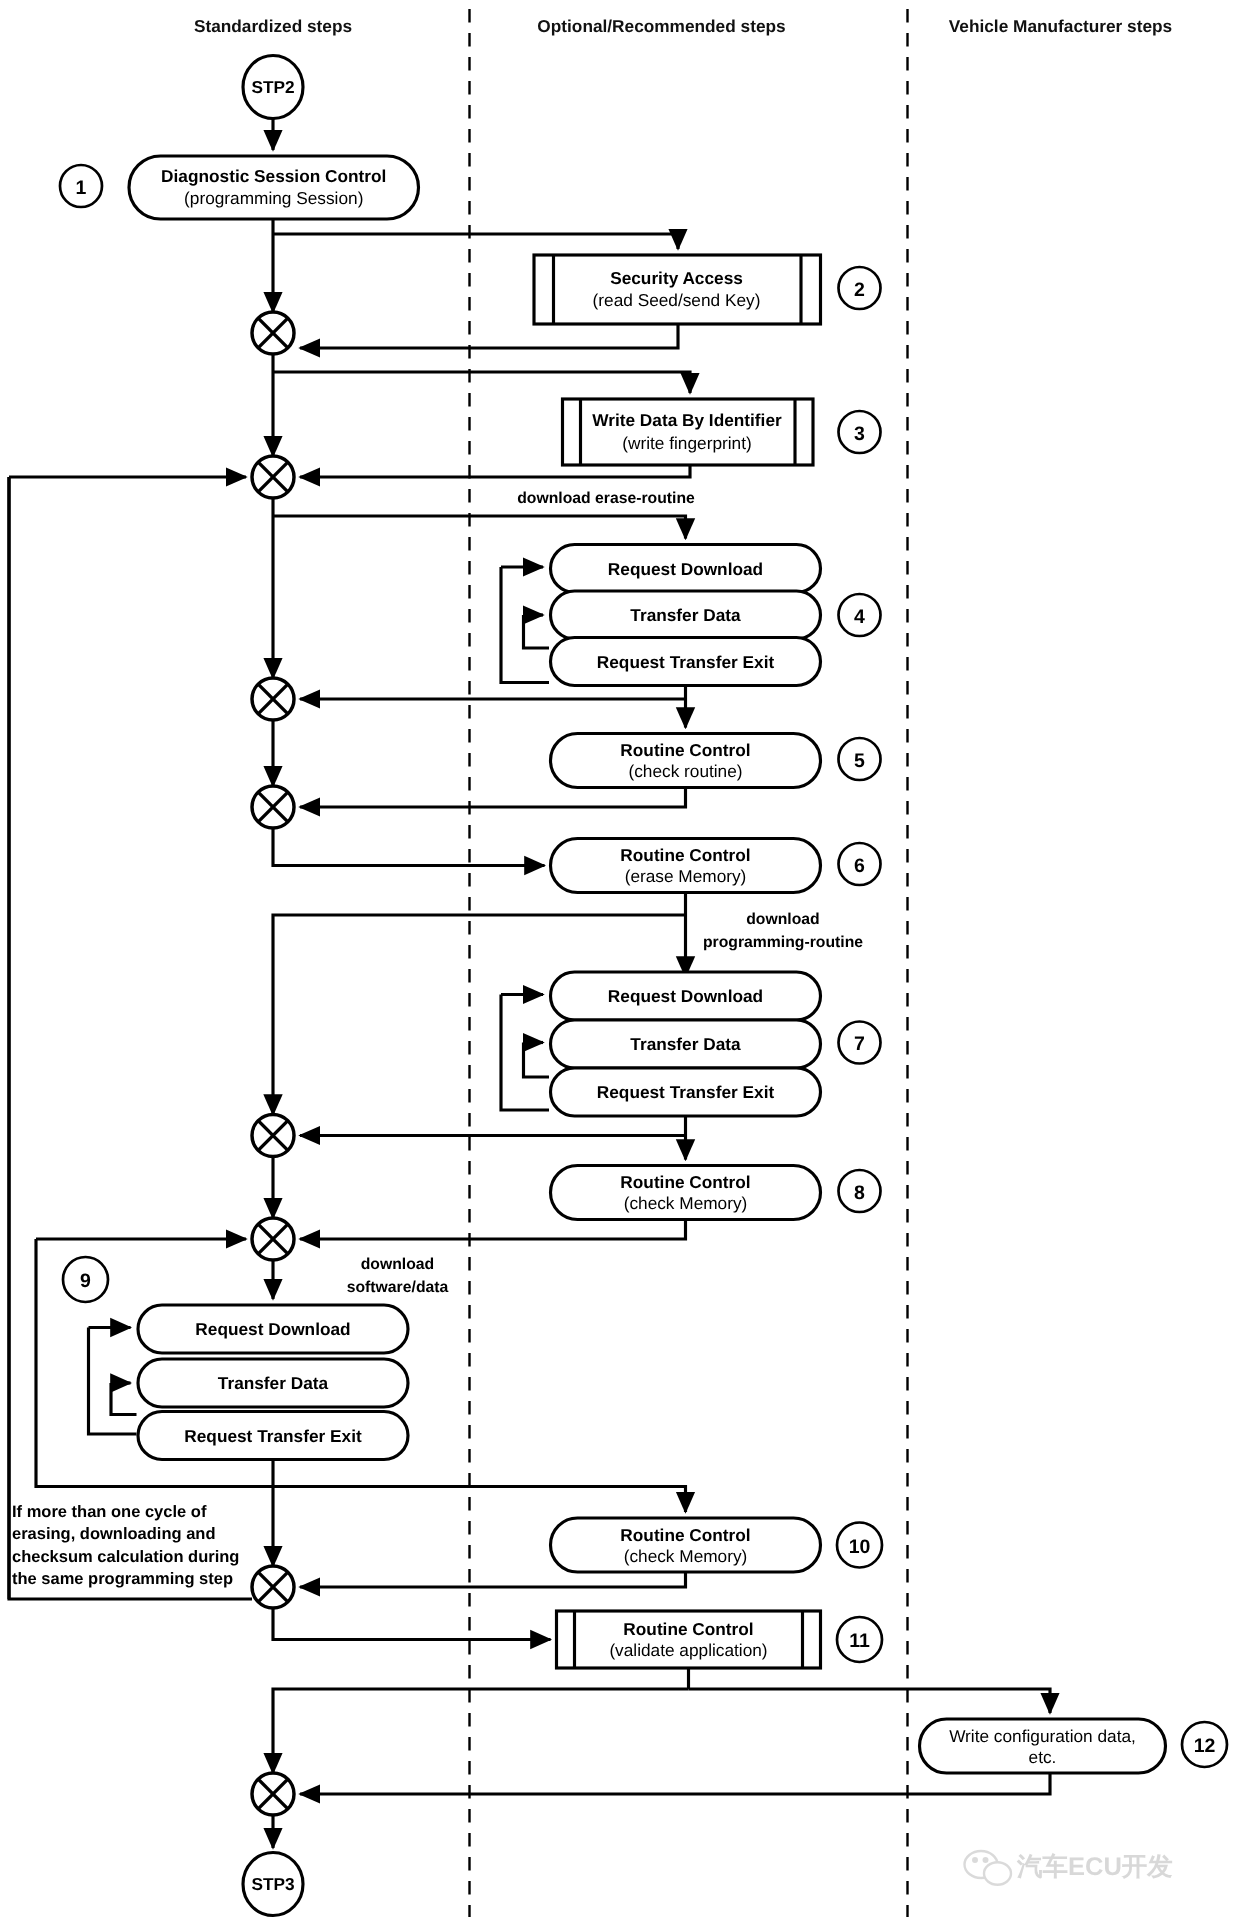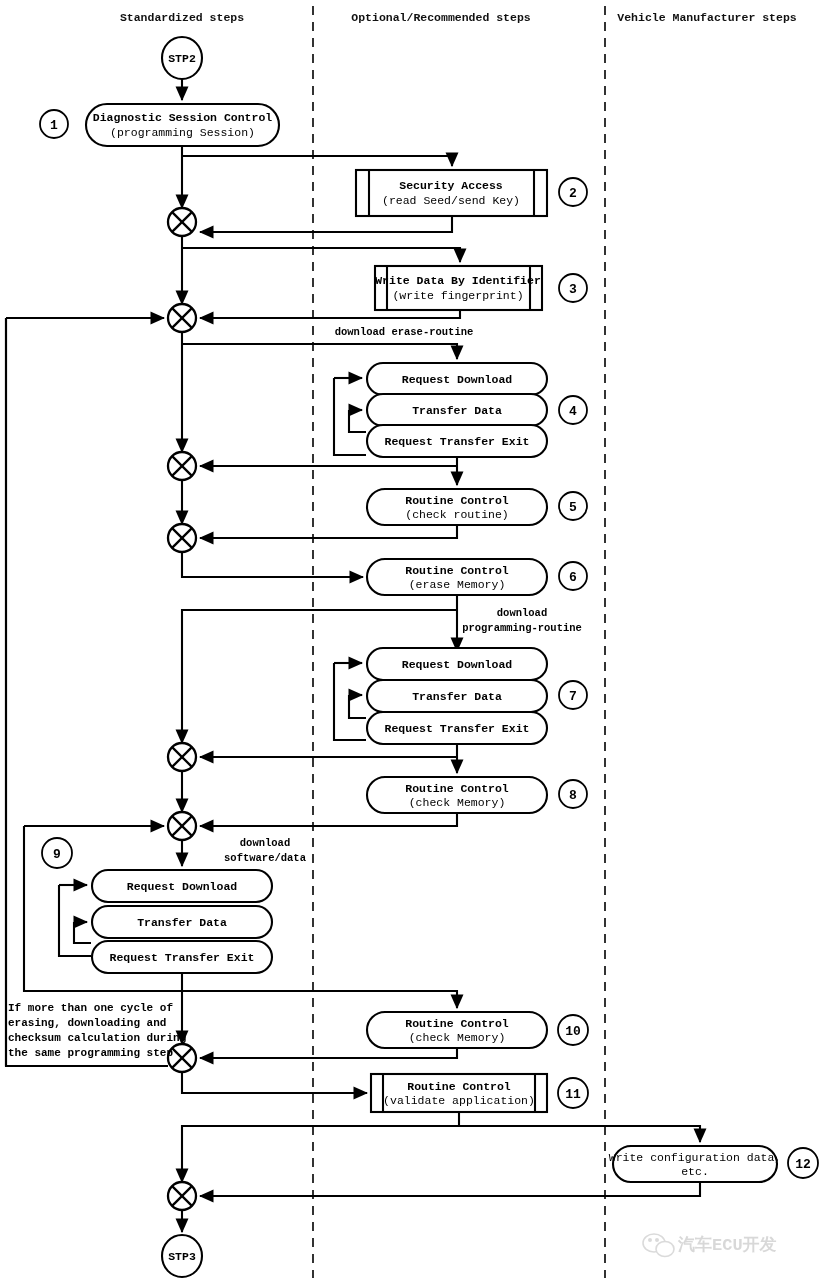--- a/index.html
+++ b/index.html
@@ -1,17 +1,17 @@
 <!DOCTYPE html>
 <html><head>
 <meta charset="utf-8">
 <style>
   html,body{margin:0;padding:0;background:#ffffff;}
   body{font-family:"Liberation Sans",sans-serif;}
-  #page{position:relative;width:824px;height:1280px;background:#fff;overflow:hidden;font-family:Liberation Mono, monospace;}
+  #page{position:relative;width:824px;height:1280px;background:#fff;overflow:hidden;}
   svg{display:block;}
   .lane-title{font-size:11.5px;font-weight:bold;fill:#111;}
   .node-text{font-size:11.5px;font-weight:bold;fill:#000;}
   .node-text-sub{font-size:11.5px;fill:#000;}
   .edge-label{font-size:10.5px;font-weight:bold;fill:#000;}
   .note-text{font-size:11px;font-weight:bold;fill:#000;}
   .num-text{font-size:13px;font-weight:bold;fill:#000;}
   .term-text{font-size:11.5px;font-weight:bold;fill:#000;}
   .wm{font-size:17px;fill:#b9b9b9;font-weight:bold;}
 </style>

